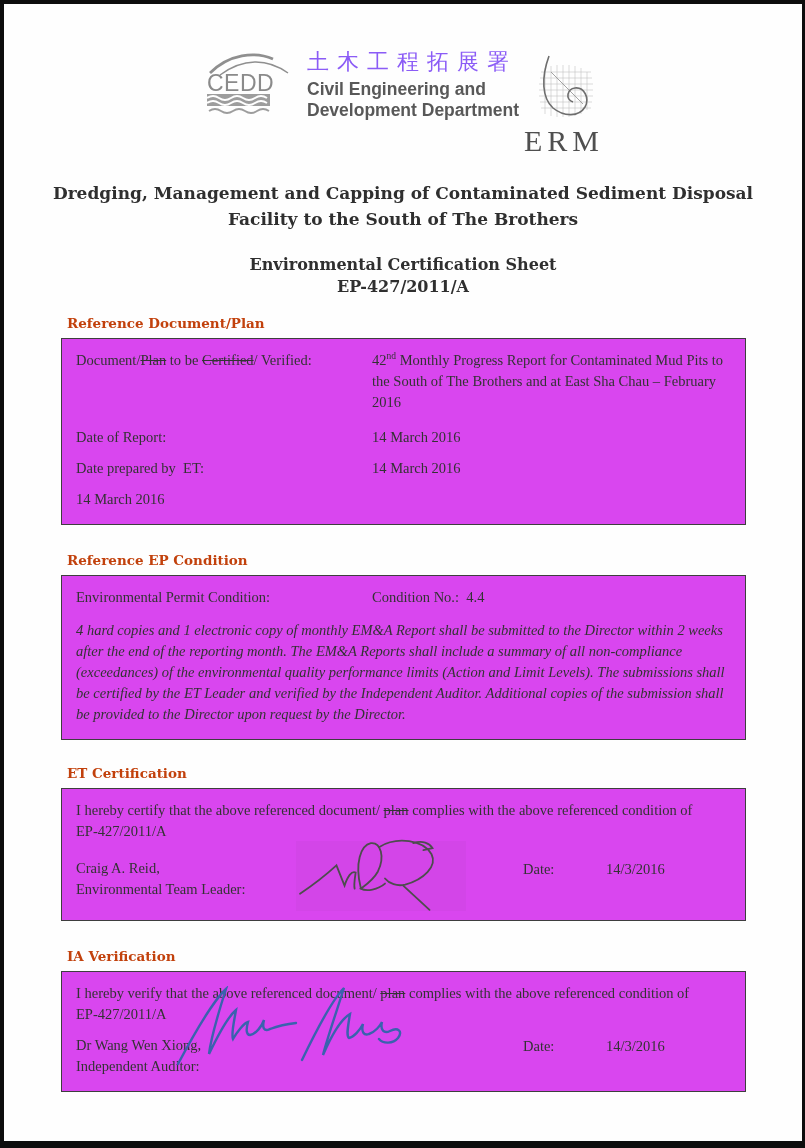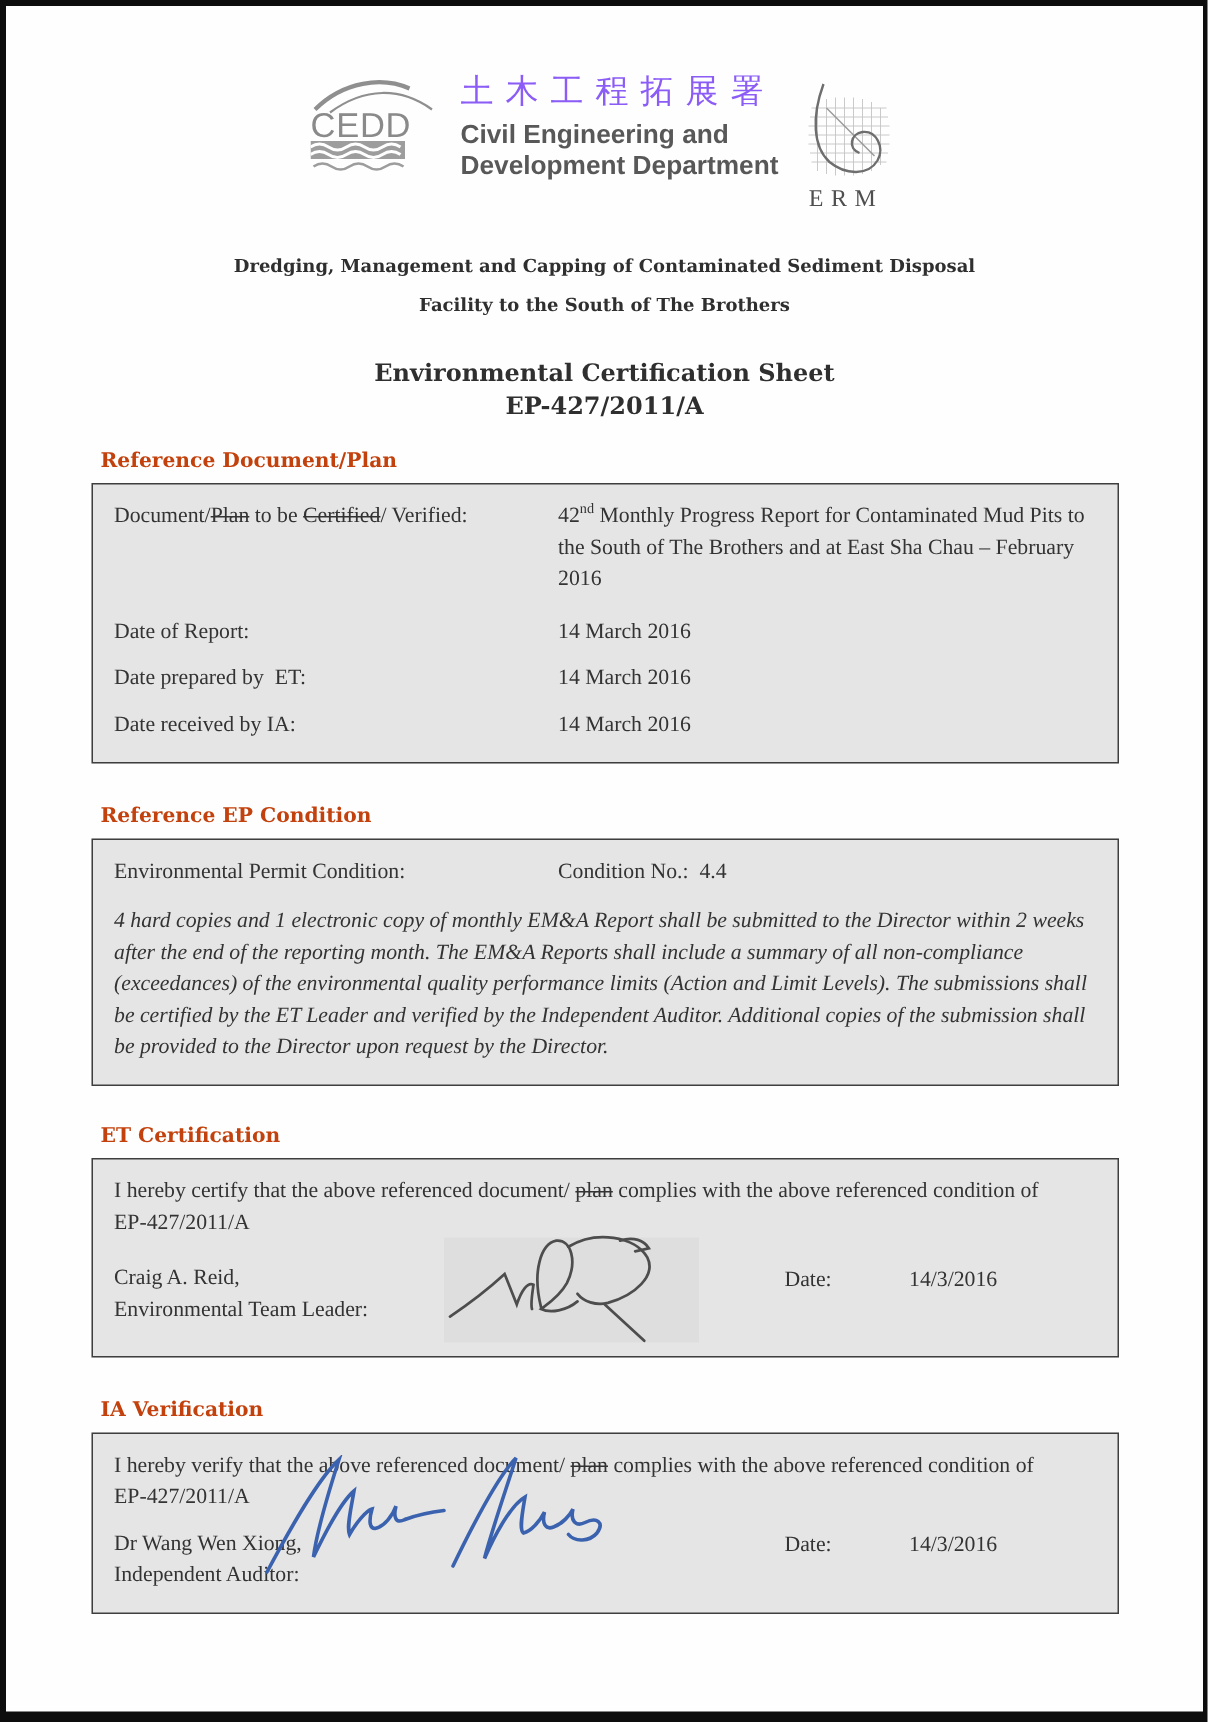--- a/index.html
+++ b/index.html
@@ -28,27 +28,27 @@
     line-height:24px;white-space:nowrap;
   }
   .cedd-english{
     font-family:"Liberation Sans",sans-serif;
     font-weight:bold;font-size:17.5px;color:#585858;
     line-height:21px;margin-top:5px;
   }
   .erm{display:flex;flex-direction:column;align-items:center;margin-top:4px;margin-right:12px;}
   .erm-label{
     font-family:"Liberation Serif",serif;
-    font-size:16px;color:#4f4f4f;letter-spacing:5px;margin-top:2px;
+    font-size:30px;color:#4f4f4f;letter-spacing:5px;margin-top:2px;
   }
   
   .doc-title{
     text-align:center;margin-top:22px;
     font-family:"DejaVu Serif",serif;font-weight:bold;
-    font-size:12px;line-height:26px;color:#2f2f2f;
+    font-size:17px;line-height:26px;color:#2f2f2f;
   }
   .doc-subtitle{
     text-align:center;margin-top:22px;
     font-family:"DejaVu Serif",serif;font-weight:bold;
     font-size:16px;line-height:22px;color:#2f2f2f;
   }
   
   .content{margin:0 56px 0 57px;}
   .section-heading{
     font-family:"DejaVu Serif",serif;font-weight:bold;
@@ -57,21 +57,21 @@
   }
   .sh1{margin-top:17px;}
   .sh2{margin-top:27px;}
   .sh3{margin-top:25px;}
   .sh4{margin-top:27px;}
   .box{
     border:1.6px solid #3e3e3e;
     padding:11px 14px 12px 14px;
     font-size:14.5px;line-height:21px;color:#333;
     position:relative;
-    background:#e5e5e5;
+    background:#d946ef;
   }
   .row{display:flex;margin-bottom:9px;}
   .row:last-child{margin-bottom:2px;}
   .row-label{width:296px;flex:0 0 296px;white-space:pre-wrap;}
   .row-value{flex:1;max-width:352px;white-space:pre-wrap;}
   .strike{text-decoration:line-through;text-decoration-thickness:1px;}
   .sup{vertical-align:super;font-size:9.5px;line-height:0;}
   .para{margin-top:12px;margin-bottom:2px;text-align:left;font-style:italic;}
   .statement{margin-bottom:0;}
   .ep-line{margin-bottom:0;}
@@ -156,21 +156,20 @@
       </div>
       <div class="row" style="margin-top:14px;">
         <div class="row-label">Date of Report:</div>
         <div class="row-value">14 March 2016</div>
       </div>
       <div class="row" style="margin-top:10px;">
         <div class="row-label">Date prepared by  ET:</div>
         <div class="row-value">14 March 2016</div>
       </div>
       <div class="row" style="margin-top:10px;">
-        <div class="row-label">Date received by IA:</div>
         <div class="row-value">14 March 2016</div>
       </div>
     </div>
 
     <div class="section-heading sh2">Reference EP Condition</div>
     <div class="box">
       <div class="row">
         <div class="row-label">Environmental Permit Condition:</div>
         <div class="row-value">Condition No.:  4.4</div>
       </div>

